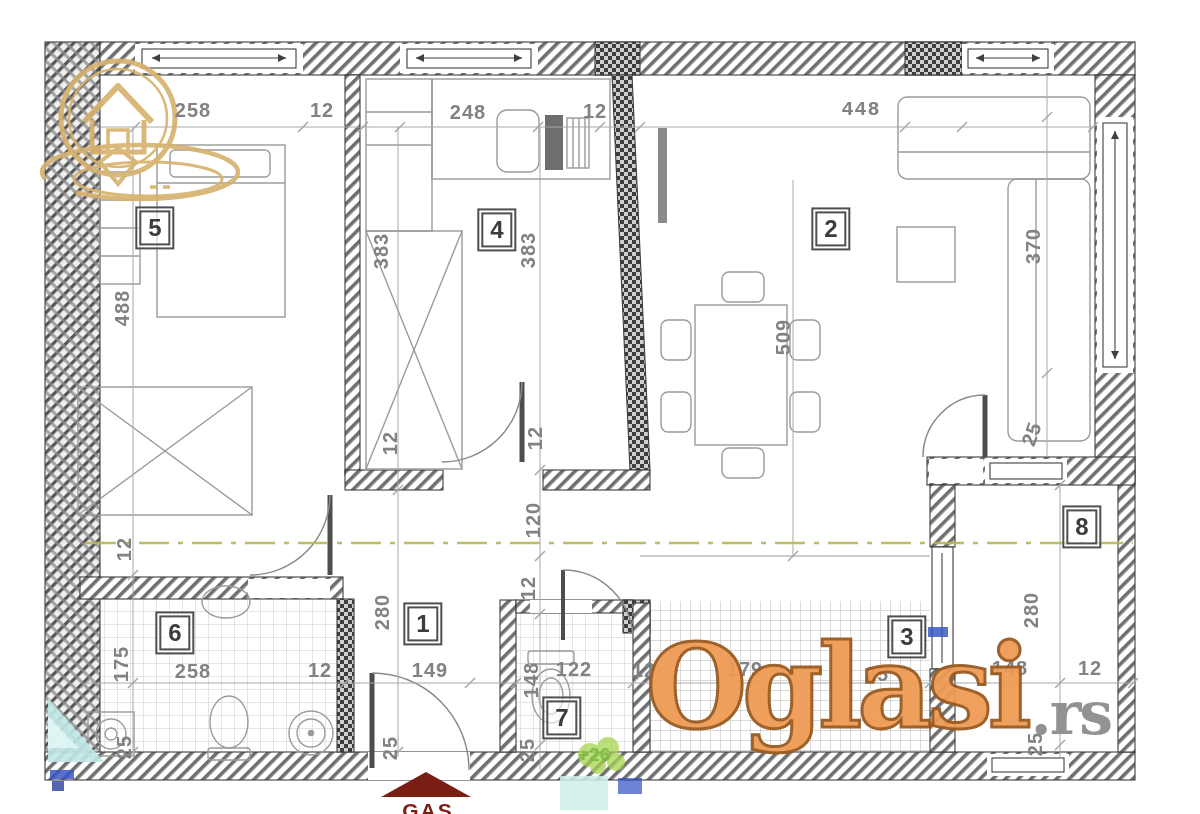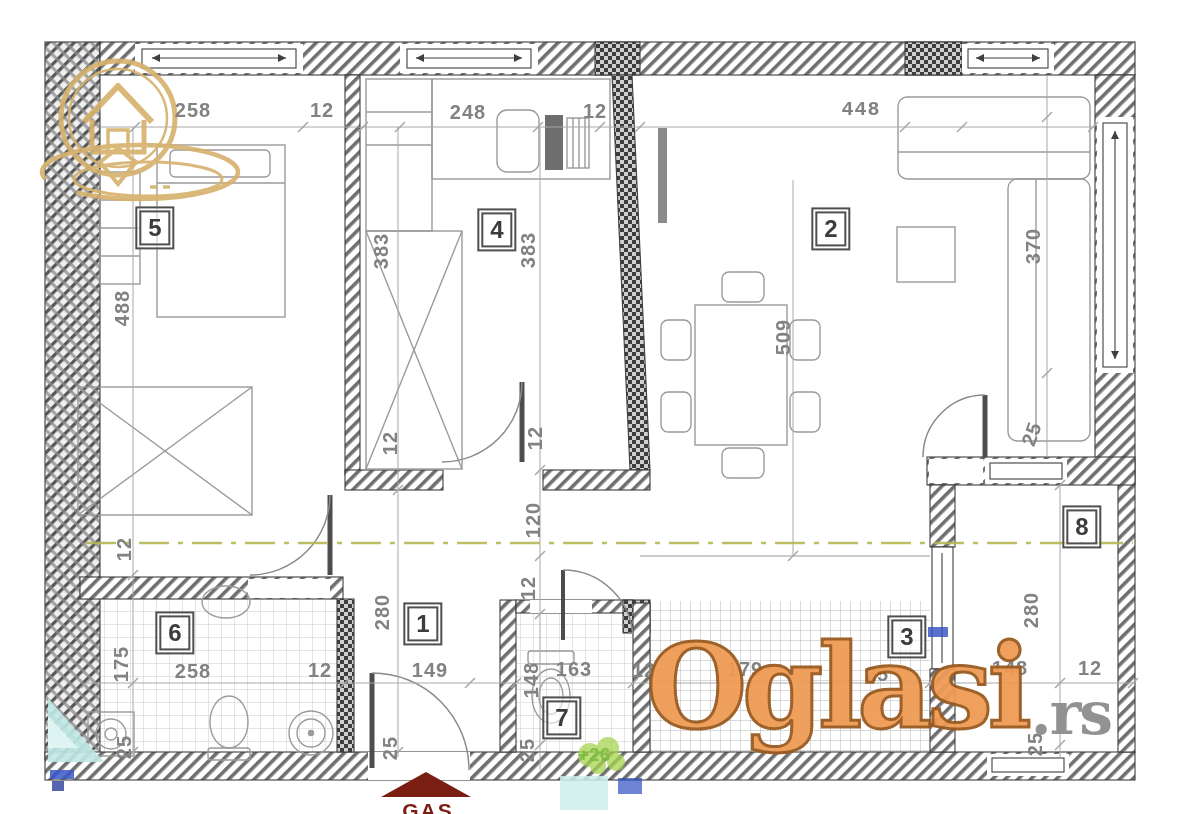--- a/index.html
+++ b/index.html
@@ -295,21 +295,21 @@
     <span class="dim" style="left: 390px; top: 443px; transform: translate(-50%, -50%) rotate(-90deg);">12</span>
     <span class="dim" style="left: 535px; top: 438px; transform: translate(-50%, -50%) rotate(-90deg);">12</span>
     <span class="dim" style="left: 533px; top: 520px; transform: translate(-50%, -50%) rotate(-90deg);">120</span>
     <span class="dim" style="left: 528px; top: 588px; transform: translate(-50%, -50%) rotate(-90deg);">12</span>
     <span class="dim" style="left: 382px; top: 612px; transform: translate(-50%, -50%) rotate(-90deg);">280</span>
     <span class="dim" style="left: 390px; top: 748px; transform: translate(-50%, -50%) rotate(-90deg);">25</span>
     <span class="dim" style="left: 430px; top: 670px; transform: translate(-50%, -50%) rotate(0deg);">149</span>
     <span class="dim" style="left: 193px; top: 671px; transform: translate(-50%, -50%) rotate(0deg);">258</span>
     <span class="dim" style="left: 320px; top: 670px; transform: translate(-50%, -50%) rotate(0deg);">12</span>
     <span class="dim" style="left: 531px; top: 680px; transform: translate(-50%, -50%) rotate(-90deg);">148</span>
-    <span class="dim" style="left: 574px; top: 669px; transform: translate(-50%, -50%) rotate(0deg);">163</span>
+    <span class="dim" style="left: 574px; top: 669px; transform: translate(-50%, -50%) rotate(0deg);">122</span>
     <span class="dim" style="left: 527px; top: 750px; transform: translate(-50%, -50%) rotate(-90deg);">25</span>
     <span class="dim" style="left: 644px; top: 670px; transform: translate(-50%, -50%) rotate(0deg);">12</span>
     <span class="dim" style="left: 745px; top: 669px; transform: translate(-50%, -50%) rotate(0deg);">179</span>
     <span class="dim" style="left: 877px; top: 674px; transform: translate(-50%, -50%) rotate(0deg);">25</span>
     <span class="dim" style="left: 1033px; top: 246px; transform: translate(-50%, -50%) rotate(-90deg);">370</span>
     <span class="dim" style="left: 783px; top: 337px; transform: translate(-50%, -50%) rotate(-90deg);">509</span>
     <span class="dim" style="left: 1032px; top: 434px; transform: translate(-50%, -50%) rotate(-70deg);">25</span>
     <span class="dim" style="left: 1031px; top: 610px; transform: translate(-50%, -50%) rotate(-90deg);">280</span>
     <span class="dim" style="left: 1010px; top: 668px; transform: translate(-50%, -50%) rotate(0deg);">148</span>
     <span class="dim" style="left: 1090px; top: 668px; transform: translate(-50%, -50%) rotate(0deg);">12</span>

